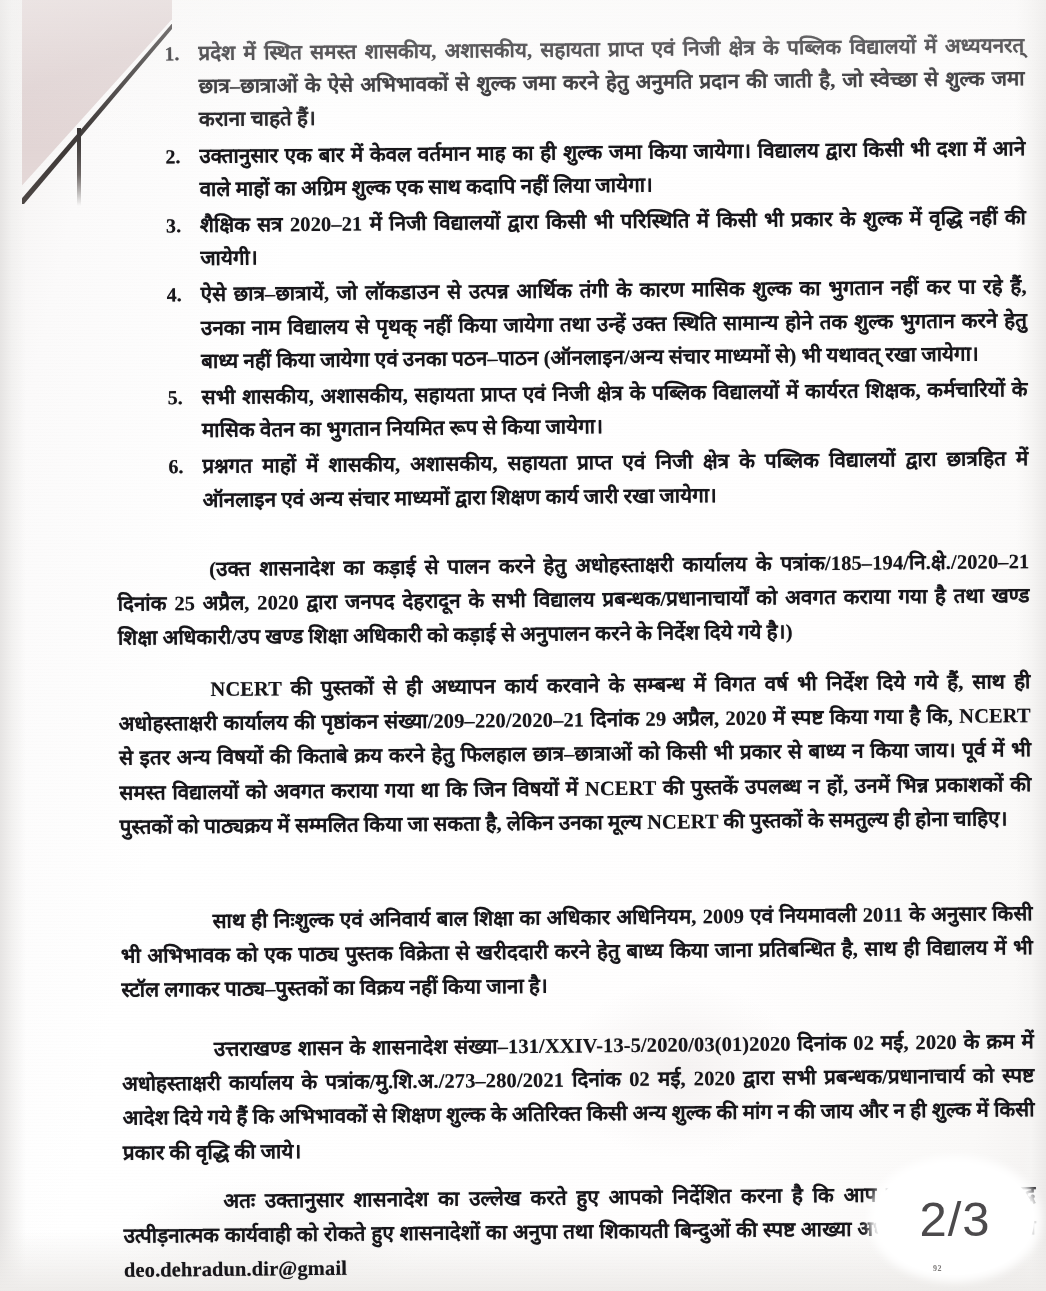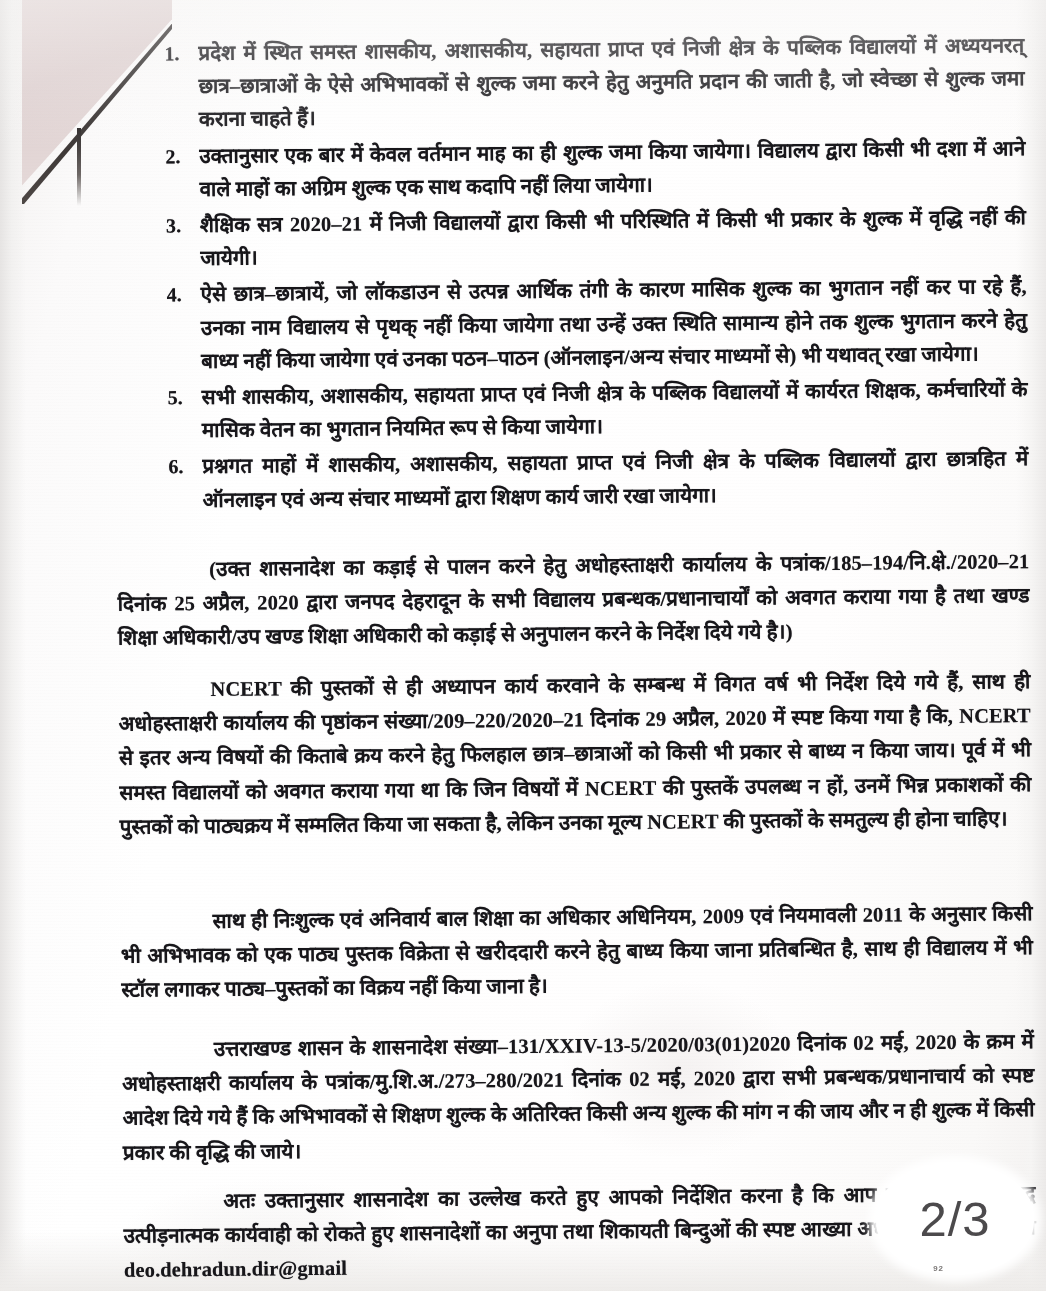--- a/index.html
+++ b/index.html
@@ -185,21 +185,21 @@
     font-weight: 400;
     color: #4c4a4c;
     letter-spacing: 1px;
     line-height: 1;
   }
 
   .corner-stamp {
     position: absolute;
     left: 933px;
     top: 1264px;
-    font-family: Liberation Mono, monospace;
+    font-family: Liberation Serif, serif;
     font-size: 8px;
     font-weight: 700;
     color: #7d7a79;
     letter-spacing: 0.5px;
   }
 </style>
 </head>
 <body>
 
 <div id="scan-page">

